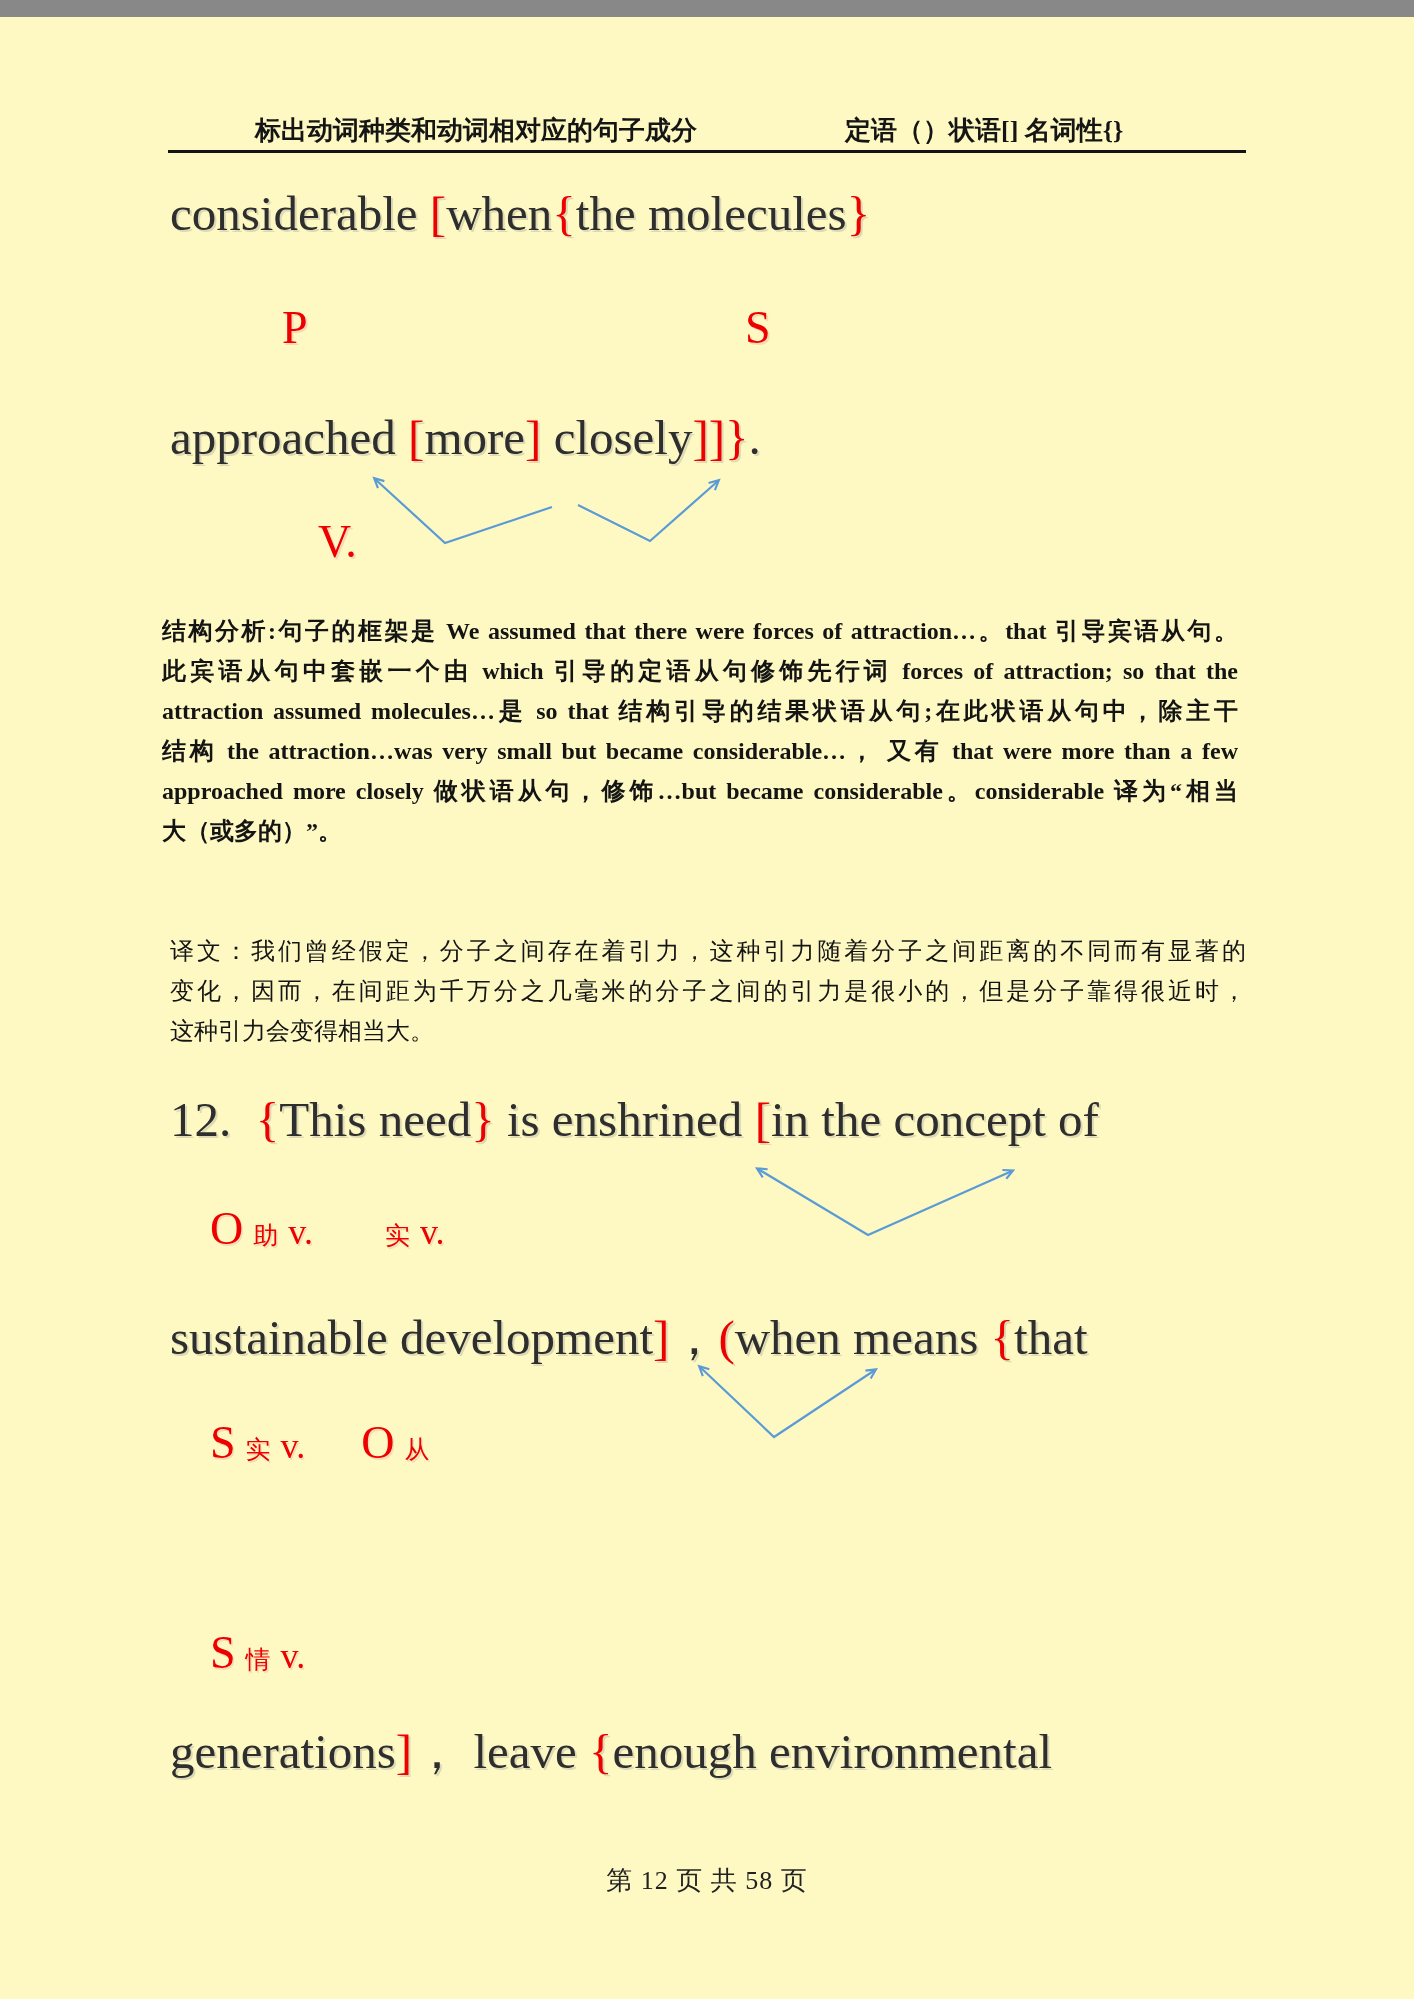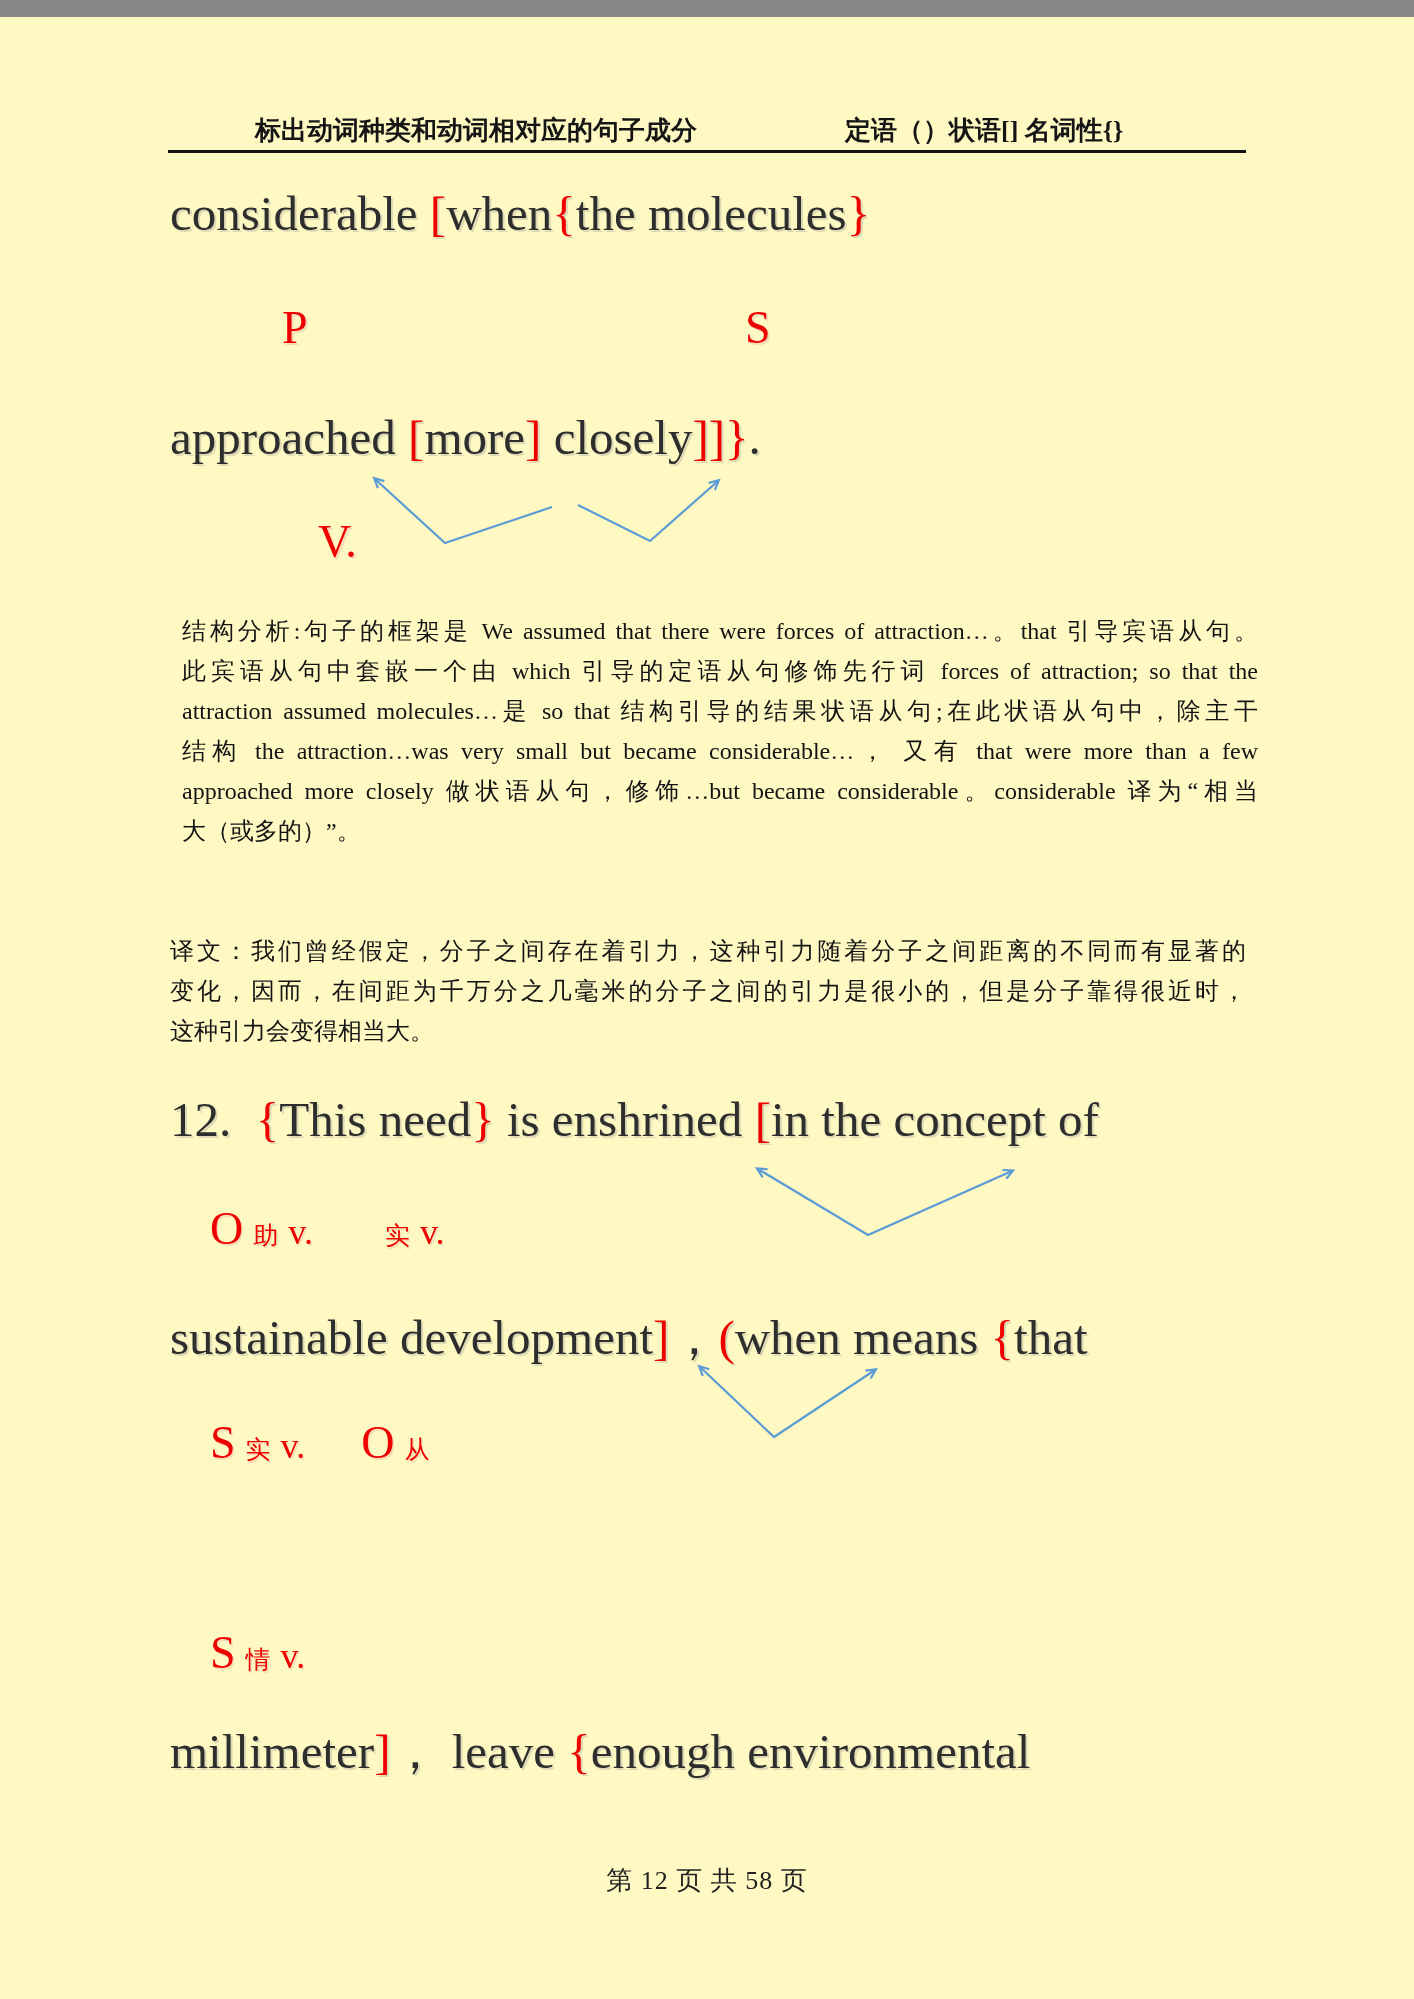--- a/index.html
+++ b/index.html
@@ -67,21 +67,21 @@
 
   <div class="abs bigline" style="left:170px;top:168px;"><span class="b">considerable </span><span class="r">[</span><span class="b">when</span><span class="r">{</span><span class="b">the molecules</span><span class="r">}</span></div>
 
   <div class="abs biglabel" style="left:282px;top:286px;">P</div>
   <div class="abs biglabel" style="left:745px;top:286px;">S</div>
 
   <div class="abs bigline" style="left:170px;top:392px;"><span class="b">approached </span><span class="r">[</span><span class="b">more</span><span class="r">]</span><span class="b"> closely</span><span class="r">]]}</span><span class="b">.</span></div>
 
   <div class="abs biglabel" style="left:318px;top:500px;">V.</div>
 
-  <div class="abs para" style="left:182px;top:594px;">
+  <div class="abs para" style="left:162px;top:594px;font-weight:bold;">
     <div class="para-line">结构分析:句子的框架是 We assumed that there were forces of attraction…。that 引导宾语从句。</div>
     <div class="para-line">此宾语从句中套嵌一个由 which 引导的定语从句修饰先行词 forces of attraction; so that the</div>
     <div class="para-line">attraction assumed molecules…是 so that 结构引导的结果状语从句;在此状语从句中，除主干</div>
     <div class="para-line">结构 the attraction…was very small but became considerable…， 又有 that were more than a few</div>
     <div class="para-line">approached more closely 做状语从句，修饰…but became considerable。considerable 译为“相当</div>
     <div class="para-line last">大（或多的）”。</div>
   </div>
 
   <div class="abs para" style="left:170px;top:914px;">
     <div class="para-line">译文：我们曾经假定，分子之间存在着引力，这种引力随着分子之间距离的不同而有显著的</div>
@@ -93,21 +93,21 @@
 
   <div class="abs labelrow" style="left:210px;top:1186px;"><span class="L">O</span><span class="K g1">助</span><span class="V g1">v.</span><span class="K g2">实</span><span class="V g1">v.</span></div>
 
   <div class="abs bigline" style="left:170px;top:1292px;"><span class="b">sustainable development</span><span class="r">]</span><span class="b">，</span><span class="r">(</span><span class="b">when means </span><span class="r">{</span><span class="b">that</span></div>
 
   <div class="abs labelrow" style="left:210px;top:1400px;"><span class="L">S</span><span class="K g1">实</span><span class="V g1">v.</span><span class="L g3">O</span><span class="K g1">从</span></div>
 
 
   <div class="abs labelrow" style="left:210px;top:1610px;"><span class="L">S</span><span class="K g1">情</span><span class="V g1">v.</span></div>
 
-  <div class="abs bigline" style="left:170px;top:1706px;"><span class="b">millimeter</span><span class="r">]</span><span class="b">，</span><span class="b"> leave </span><span class="r">{</span><span class="b">enough environmental</span></div>
+  <div class="abs bigline" style="left:170px;top:1706px;"><span class="b">generations</span><span class="r">]</span><span class="b">，</span><span class="b"> leave </span><span class="r">{</span><span class="b">enough environmental</span></div>
 
   <div class="abs footer" style="left:0;top:1846px;">第 12 页 共 58 页</div>
 
   <svg class="overlay" width="1414" height="1999" viewBox="0 0 1414 1999">
     <defs>
       <marker id="ah" viewBox="0 0 12 12" refX="9" refY="6" markerWidth="6.5" markerHeight="6.5" orient="auto-start-reverse">
         <path class="connhead" d="M2,2 L10,6 L2,10"></path>
       </marker>
     </defs>
     <polyline class="conn" points="375,462 445,526 552,490" marker-start="url(#ah)"></polyline>

